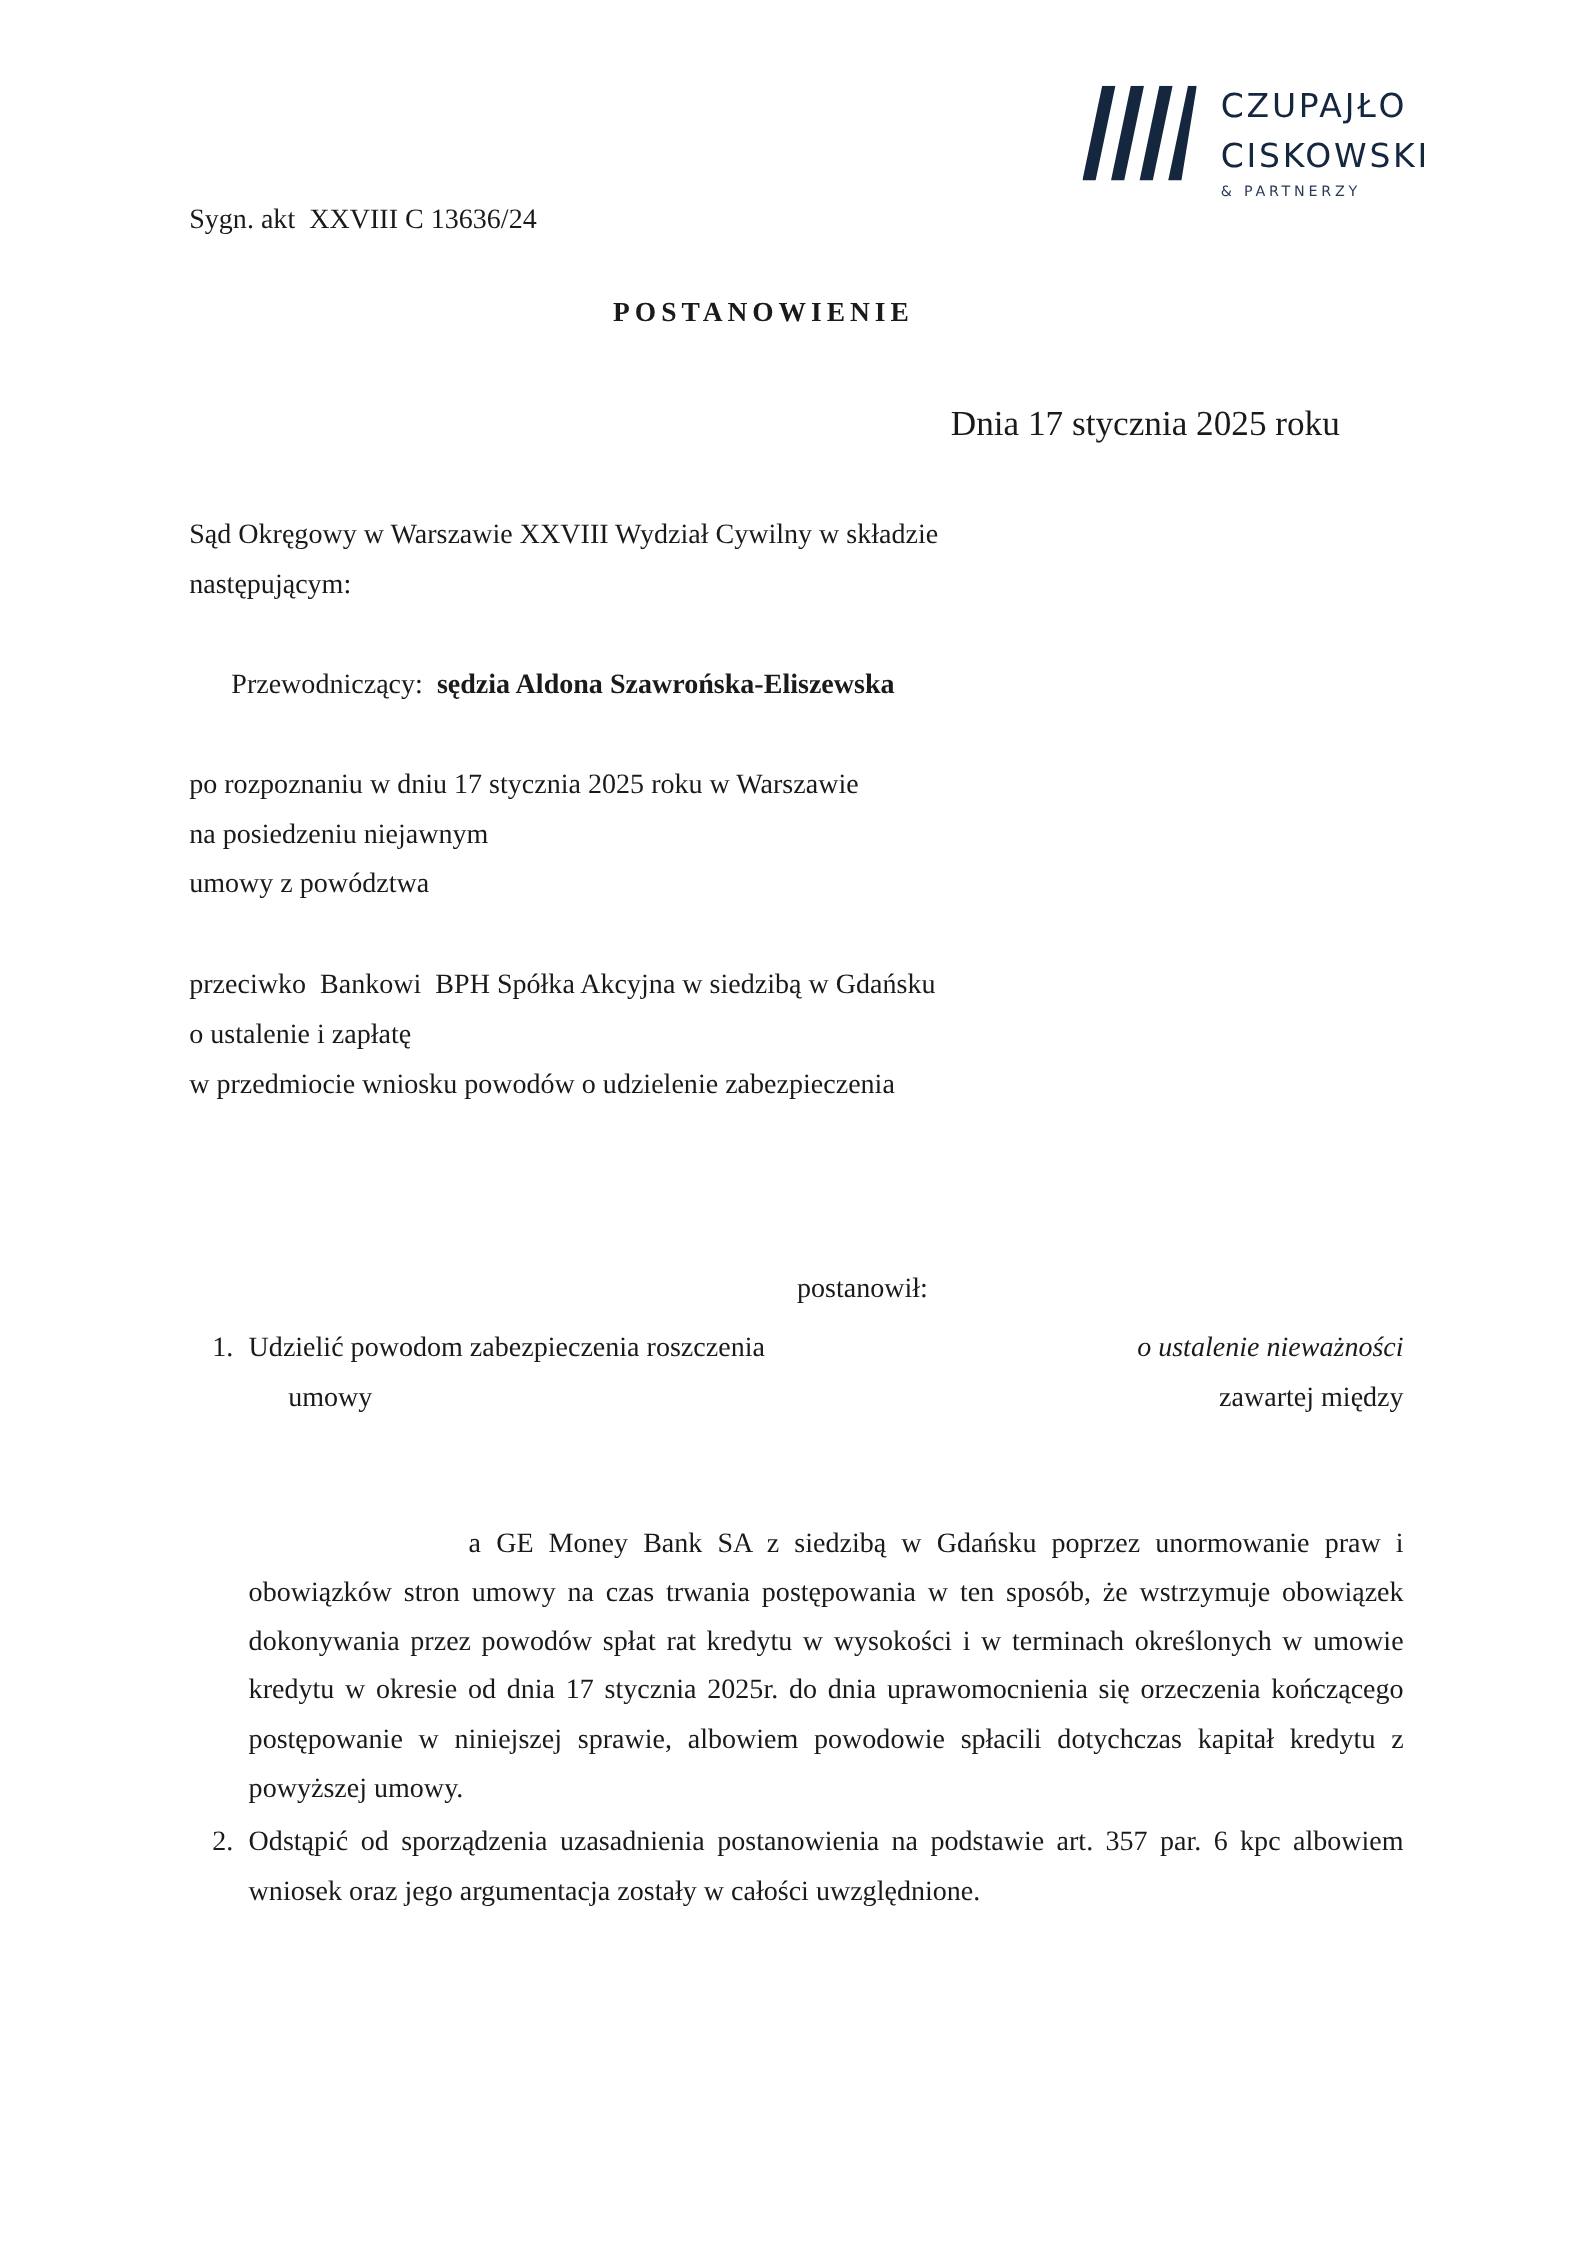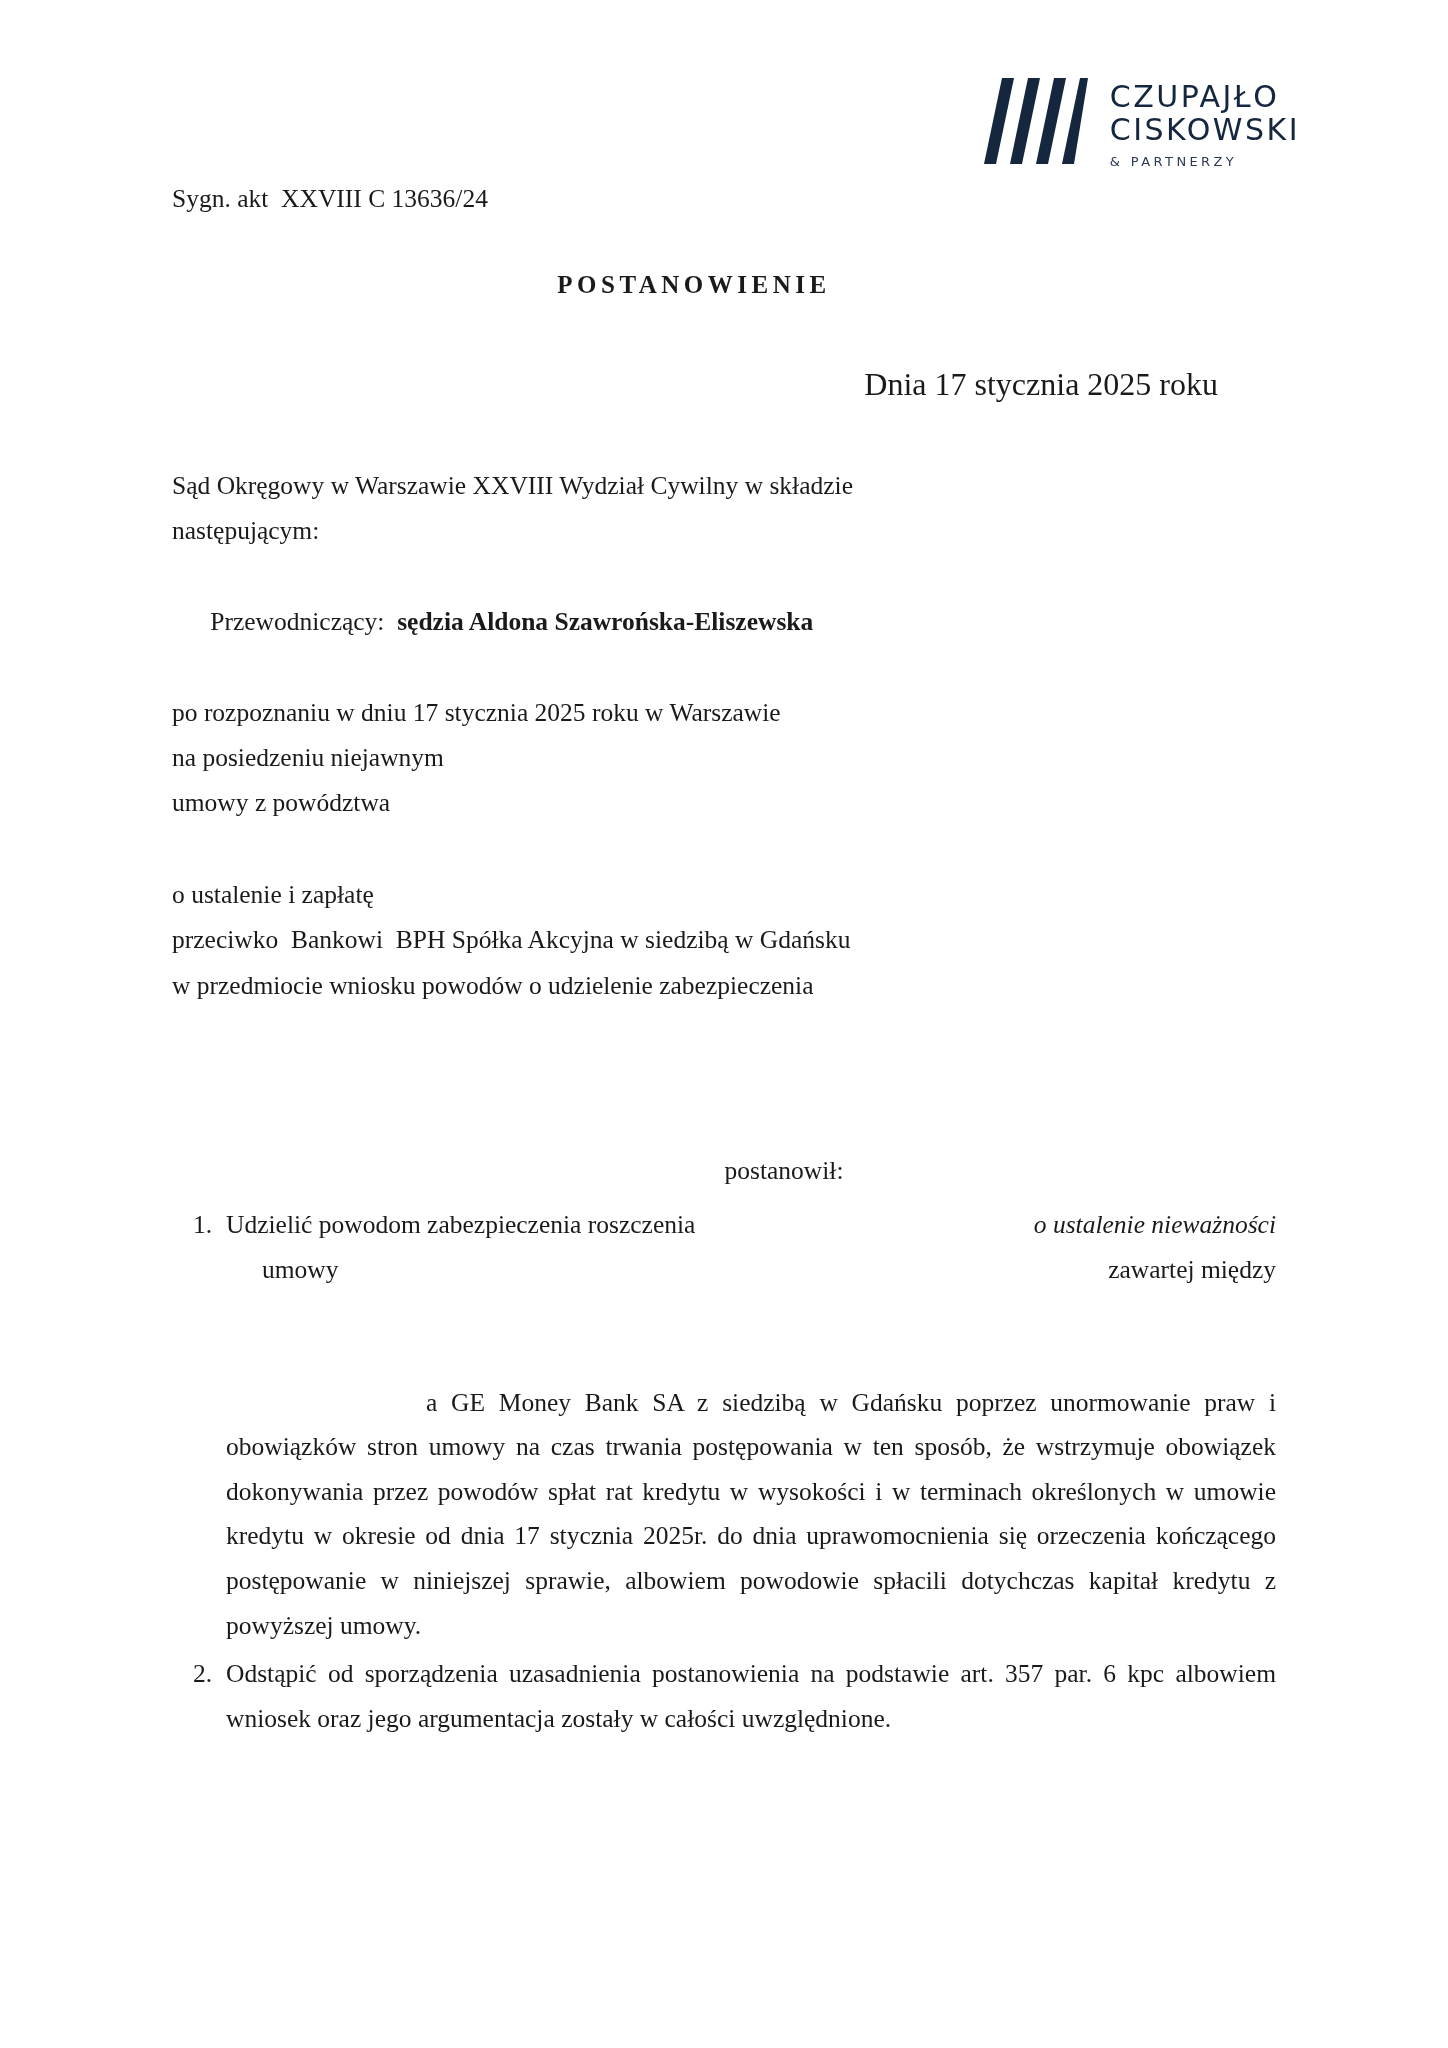--- a/index.html
+++ b/index.html
@@ -43,21 +43,21 @@
     line-height: 1;
     padding-top: 4px;
   }
   .logo-text .l1,
   .logo-text .l2 {
     font-size: 30px;
     letter-spacing: 2.5px;
     display: block;
     font-weight: 400;
   }
-  .logo-text .l2 { margin-top: 3px; }
+  .logo-text .l2 { margin-top: 16px; }
   .logo-text .l3 {
     display: block;
     margin-top: 10px;
     font-size: 13px;
     letter-spacing: 3.4px;
     color: #2a3a55;
   }
 
   
   .doc {
@@ -167,22 +167,22 @@
     <p class="para">następującym:</p>
     <p class="para">
       <span>Przewodniczący:</span><span>&nbsp;&nbsp;</span><span class="bold">sędzia Aldona Szawrońska-Eliszewska</span>
     </p>
     <p class="para">po rozpoznaniu w dniu 17 stycznia 2025 roku w Warszawie</p>
     <p class="para">na posiedzeniu niejawnym</p>
     <p class="para">umowy z powództwa</p>
 
     <div class="gap-small"></div>
 
+    <p class="para">przeciwko  Bankowi  BPH Spółka Akcyjna w siedzibą w Gdańsku</p>
     <p class="para">o ustalenie i zapłatę</p>
-    <p class="para">przeciwko  Bankowi  BPH Spółka Akcyjna w siedzibą w Gdańsku</p>
     <p class="para">w przedmiocie wniosku powodów o udzielenie zabezpieczenia</p>
 
     <div class="gap-large"></div>
 
     <p class="postanowil">postanowił:</p>
 
     <ol class="items">
       <li>
         <span class="num">1.</span>
         <span class="item1-l1">

